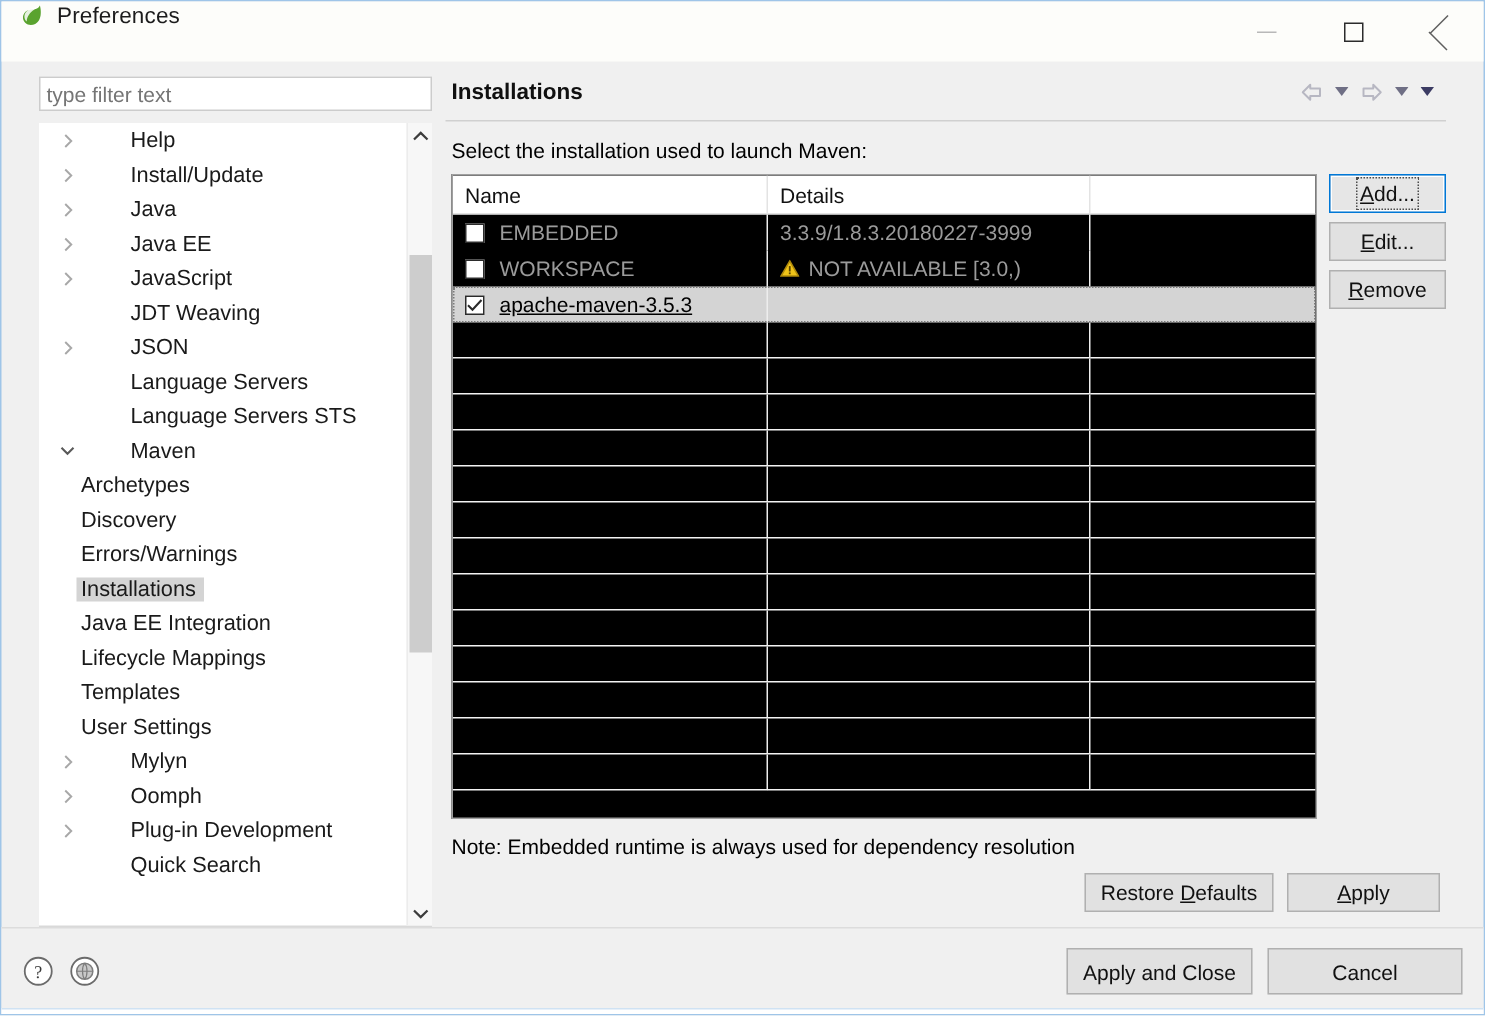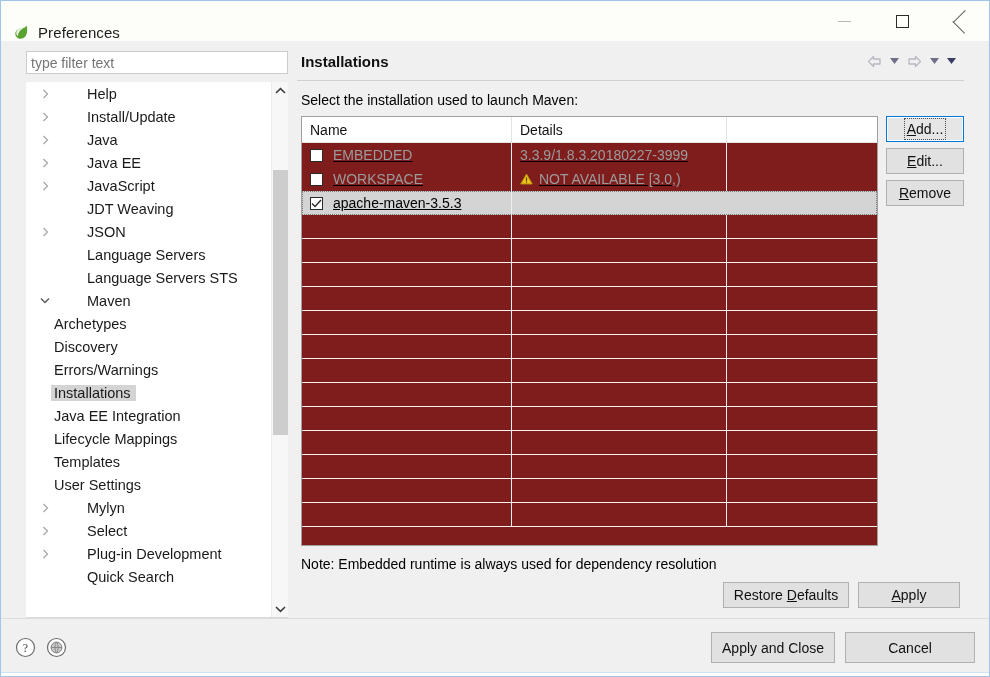--- a/index.html
+++ b/index.html
@@ -26,21 +26,21 @@
     box-sizing: border-box;
     display: flex;
     flex-direction: column;
   }
 
   
   #titlebar {
     height: 40px;
     background: #fdfdfa;
     display: flex;
-    align-items: flex-end;
+    align-items: flex-start;
     flex: 0 0 auto;
     position: relative;
   }
   #title-left {
     display: flex;
     align-items: center;
     padding-left: 10px;
     gap: 9px;
   }
   .app-logo {
@@ -221,21 +221,21 @@
     display: flex;
     flex: 1 1 auto;
     min-height: 0;
     padding-left: 4px;
   }
 
   
   #inst-table {
     flex: 1 1 auto;
     border: 1px solid #a0a0a0;
-    background: #7f1d1d;
+    background: #000000;
     position: relative;
     overflow: hidden;
     min-width: 0;
   }
   .thead {
     display: flex;
     height: 25px;
     border-bottom: 1px solid #e3e3e3;
     background: #ffffff;
   }
@@ -497,21 +497,21 @@
                 </svg>
               </span>
               <span class="tree-label">Mylyn</span>
             </div>
             <div class="tree-item depth1">
               <span class="tw">
                 <svg width="7" height="10" viewBox="0 0 7 10">
                   <path d="M1.5 1 L5.5 5 L1.5 9" fill="none" stroke="#a8a8a8" stroke-width="1.3"></path>
                 </svg>
               </span>
-              <span class="tree-label">Select</span>
+              <span class="tree-label">Oomph</span>
             </div>
             <div class="tree-item depth1">
               <span class="tw">
                 <svg width="7" height="10" viewBox="0 0 7 10">
                   <path d="M1.5 1 L5.5 5 L1.5 9" fill="none" stroke="#a8a8a8" stroke-width="1.3"></path>
                 </svg>
               </span>
               <span class="tree-label">Plug-in Development</span>
             </div>
             <div class="tree-item depth1">

